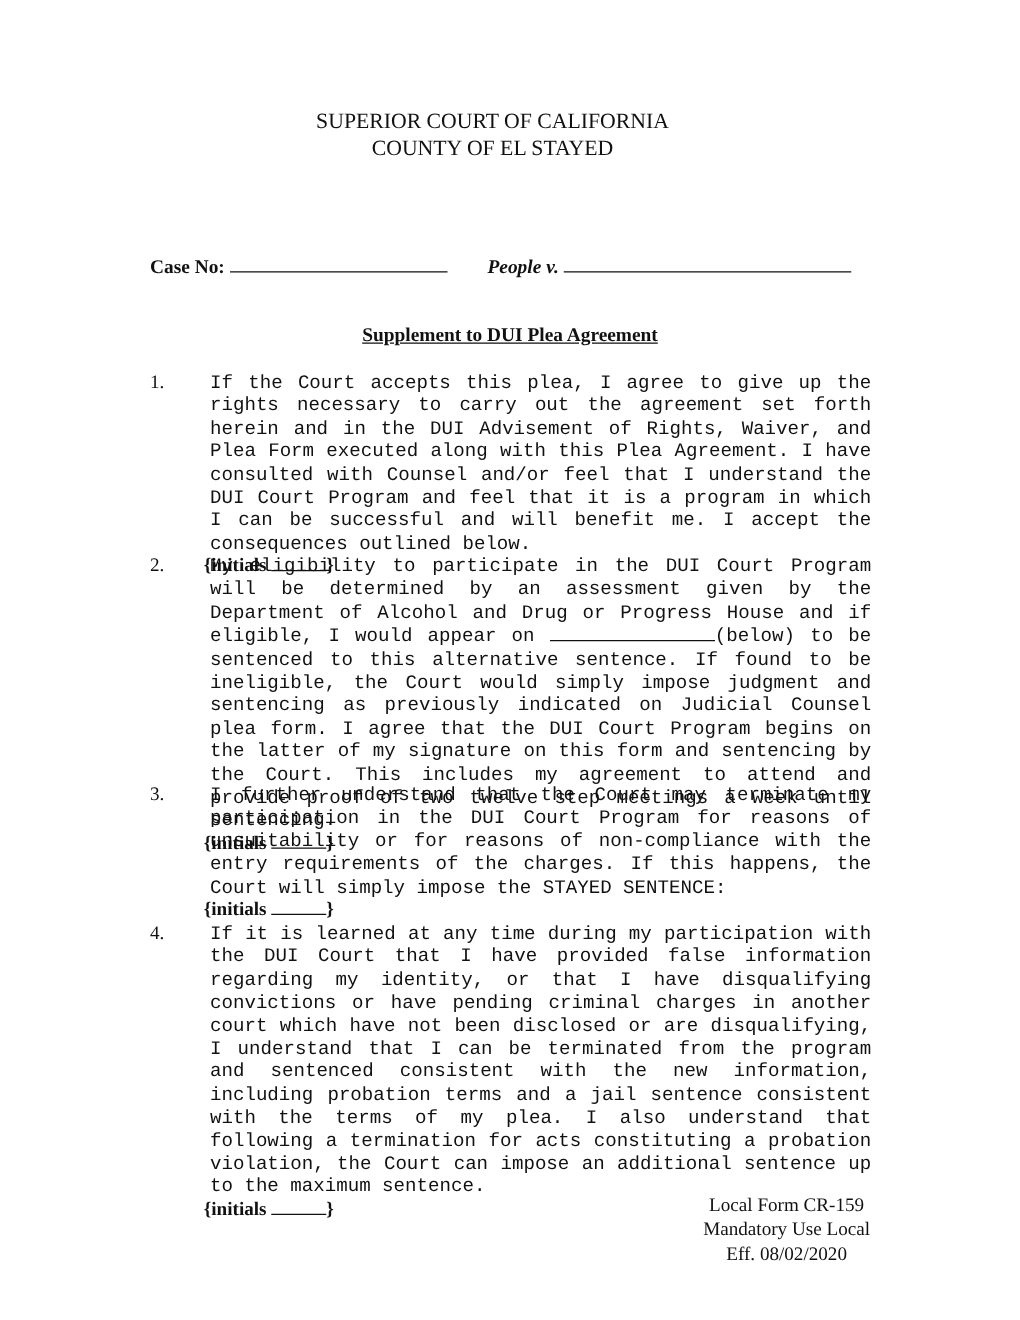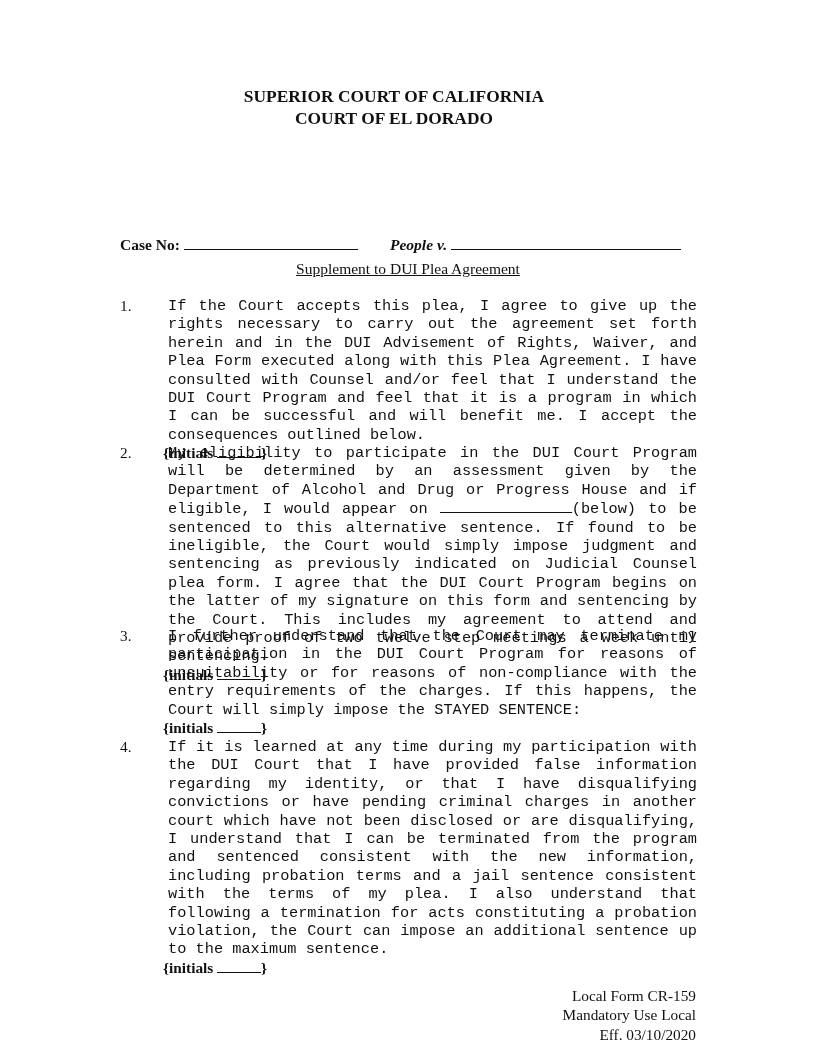--- a/index.html
+++ b/index.html
@@ -4,51 +4,51 @@
 <style>
   html, body { margin: 0; padding: 0; background: #ffffff; }
   body {
     width: 816px; height: 1056px; position: relative; overflow: hidden;
     font-family: "Liberation Serif", "DejaVu Serif", serif;
     color: #111111;
     font-size: 15.3px;
   }
   .header {
     position: absolute; left: 0; top: 86px; width: 788px;
-    text-align: center; font-weight: bold; font-size: 17.4px; line-height: 21.5px;
+    text-align: center; font-weight: normal; font-size: 17.4px; line-height: 21.5px;
   }
   .header div { margin-left: 0; }
   .caseline {
     position: absolute; top: 204px; left: 120px; width: 580px;
-    font-weight: bold; font-size: 15.5px; white-space: nowrap; margin-top: 32px;
+    font-weight: bold; font-size: 15.5px; white-space: nowrap;
   }
   .caseline .people { position: absolute; left: 270px; top: 0; font-style: italic; }
   .blank { display: inline-block; border-bottom: 1.2px solid #111; vertical-align: baseline; height: 13px; }
   .subtitle {
     position: absolute; top: 260px; left: 0; width: 816px; text-align: center;
-    font-weight: normal; font-size: 15.5px; text-decoration: underline;
+    font-weight: bold; font-size: 15.5px; text-decoration: underline;
   }
   .item { position: absolute; left: 120px; width: 577px; }
   .item .num { position: absolute; left: 0; top: 0; }
   .item .text {
     margin-left: 48px; text-align: justify; line-height: 18.4px; font-family: Liberation Mono, monospace;
   }
   .initials { font-weight: bold; margin-top: 0px; line-height: 18.4px; margin-left: 43px; }
   .initials .blank { width: 44px; height: 12px; }
   .footer {
-    position: absolute; right: 120px; top: 955px; text-align: right;
-    font-size: 15.3px; line-height: 19.3px; margin-top: 31px;
+    position: absolute; right: 120px; top: 955px; text-align: center;
+    font-size: 15.3px; line-height: 19.3px;
   }
 </style>
 </head>
 <body>
 
 <div class="header">
   <div>SUPERIOR COURT OF CALIFORNIA</div>
-  <div>COURT OF EL DORADO</div>
+  <div>COUNTY OF EL STAYED</div>
 </div>
 
 <div class="caseline">
   <span>Case No:</span>
   <span class="blank" style="width:174px;"></span>
   <span class="people">
     <span>People v.</span>
     <span class="blank" style="width:230px;"></span>
   </span>
 </div>
@@ -91,14 +91,14 @@
   <div class="text">If it is learned at any time during my participation with the DUI Court that I have provided false information regarding my identity, or that I have disqualifying convictions or have pending criminal charges in another court which have not been disclosed or are disqualifying, I understand that I can be terminated from the program and sentenced consistent with the new information, including probation terms and a jail sentence consistent with the terms of my plea. I also understand that following a termination for acts constituting a probation violation, the Court can impose an additional sentence up to the maximum sentence.</div>
   <div class="initials">
     <span>{initials</span>
     <span class="blank"></span><span>}</span>
   </div>
 </div>
 
 <div class="footer">
   <div>Local Form CR-159</div>
   <div>Mandatory Use Local</div>
-  <div>Eff. 03/10/2020</div>
+  <div>Eff. 08/02/2020</div>
 </div>
 
 </body></html>

